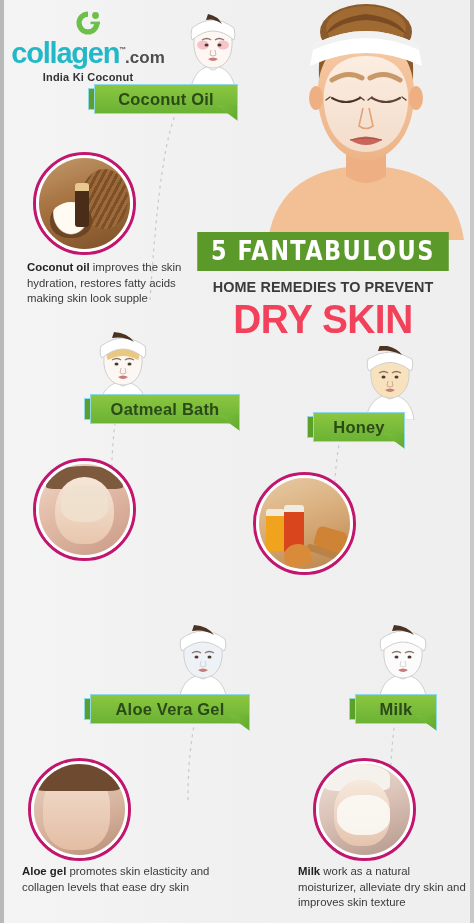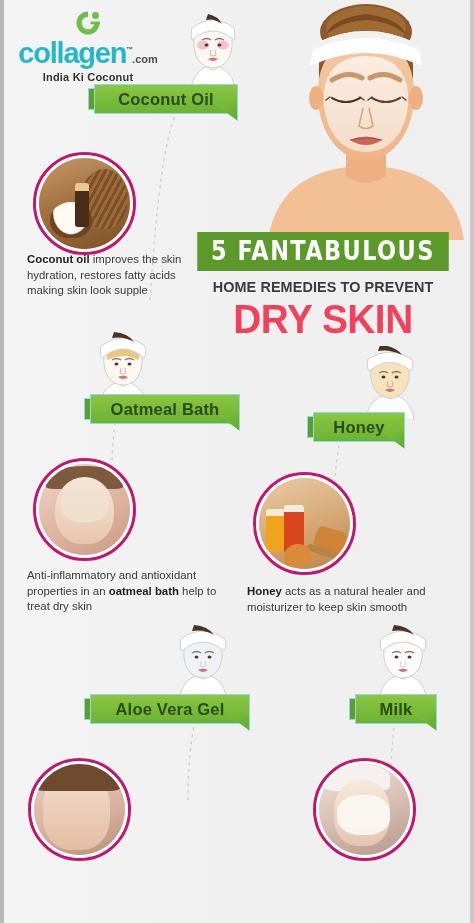--- a/index.html
+++ b/index.html
@@ -14,21 +14,21 @@
     position:absolute;left:0;top:0;width:474px;height:923px;
     background:linear-gradient(90deg,#bfbfbf 0px,#bfbfbf 3px,#f4f4f4 3px,#f0f0f0 50%,#efefef 100%);
   }
   .edge-l{position:absolute;left:0;top:0;width:4px;height:923px;background:#b9b9b9;}
   .edge-r{position:absolute;right:0;top:0;width:4px;height:923px;background:#c9c9c9;}
 
   
   .logo{position:absolute;left:8px;top:8px;width:160px;text-align:center;}
   .logo-mark{width:30px;height:30px;margin:0 auto 1px;position:relative;}
   .logo-word{font-size:29px;font-weight:bold;color:#23b8c8;letter-spacing:-1.2px;line-height:1;}
-  .logo-word .com{font-size:11px;color:#4d4d4d;font-weight:bold;letter-spacing:0;}
+  .logo-word .com{font-size:17px;color:#4d4d4d;font-weight:bold;letter-spacing:0;}
   .logo-tm{font-size:7px;color:#4d4d4d;vertical-align:super;}
   .logo-sub{font-size:11px;color:#333;font-weight:bold;margin-top:3px;letter-spacing:.2px;}
 
   
   .title-wrap{position:absolute;left:192px;top:232px;width:262px;}
   .title-green{
     background:#5b9a2a;color:#fff;font-size:26px;font-weight:bold;
     letter-spacing:1.5px;text-align:center;padding:4px 0 5px;
     font-family:"DejaVu Sans Condensed","Liberation Sans",sans-serif;
     transform:scaleX(.96);
@@ -230,21 +230,21 @@
   <div class="photo" style="left:33px;top:152px;width:103px;height:103px;">
     <div class="inner">
         <div class="img img-coconut">
       <div class="whole"></div>
           <div class="shell"></div>
           <div class="bottle"></div>
     </div>
       </div>
   </div>
 
-  <div class="desc" style="left:27px;top:252px;width:172px;">
+  <div class="desc" style="left:27px;top:260px;width:172px;">
     <b>Coconut oil</b><span> improves the skin hydration, restores fatty acids making  skin look supple</span>
   </div>
 
   <div class="head" style="left:88px;top:332px;width:70px;height:76px;">
     <svg width="70" height="76" viewBox="0 0 70 76">
       <path d="M11 76 C13 58 23 50 35 50 C47 50 57 58 59 76 Z" fill="#fff" stroke="#cfcfcf" stroke-width="1"></path>
       <path d="M31 38 L31 52 Q35 56 39 52 L39 38Z" fill="#fff" stroke="#d3d3d3" stroke-width="1"></path>
       <path d="M35 8 C50 8 55 20 54 32 C53 45 45 53 35 53 C25 53 17 45 16 32 C15 20 20 8 35 8Z" fill="#fdf7f4" stroke="#cfcfcf" stroke-width="1"></path>
       <path d="M19 18 Q35 10 51 18 Q52 26 50 28 Q35 20 20 28 Q18 26 19 18Z" fill="#e8c06a" opacity=".85"></path>
       <path d="M13 14 Q35 -2 57 14 Q59 22 56 26 Q35 8 14 26 Q11 22 13 14Z" fill="#fff" stroke="#cfcfcf" stroke-width="1"></path>
@@ -269,23 +269,20 @@
   <div class="photo" style="left:33px;top:458px;width:103px;height:103px;">
     <div class="inner">
         <div class="img img-oatmeal">
       <div class="hair"></div>
           <div class="face"></div>
           <div class="mask"></div>
     </div>
       </div>
   </div>
 
-  <div class="desc" style="left:27px;top:568px;width:200px;">
-    <span>Anti-inflammatory and antioxidant properties in an </span><b>oatmeal bath</b><span> help to treat dry skin</span>
-  </div>
 
   <div class="head" style="left:356px;top:346px;width:68px;height:74px;">
     <svg width="68" height="74" viewBox="0 0 68 74">
       <path d="M10 74 C12 57 22 49 34 49 C46 49 56 57 58 74 Z" fill="#fff" stroke="#cfcfcf" stroke-width="1"></path>
       <path d="M30 37 L30 51 Q34 55 38 51 L38 37Z" fill="#fff" stroke="#d3d3d3" stroke-width="1"></path>
       <path d="M34 8 C49 8 54 20 53 31 C52 44 44 52 34 52 C24 52 16 44 15 31 C14 20 19 8 34 8Z" fill="#f7e2bd" stroke="#cfcfcf" stroke-width="1"></path>
       <path d="M12 13 Q34 -1 56 13 Q58 21 55 25 Q34 8 13 25 Q10 21 12 13Z" fill="#fff" stroke="#cfcfcf" stroke-width="1"></path>
       <path d="M24 -1 Q40 0 46 9 Q34 3 22 5Z" fill="#4a3323"></path>
       <path d="M23 27 Q28 24 32 27" stroke="#8b7468" stroke-width="1.3" fill="none"></path>
       <path d="M36 27 Q40 24 45 27" stroke="#8b7468" stroke-width="1.3" fill="none"></path>
@@ -309,23 +306,20 @@
         <div class="img img-honey">
       <div class="comb2"></div>
           <div class="dipper"></div>
       <div class="jar1"></div>
           <div class="jar2"></div>
           <div class="comb1"></div>
     </div>
       </div>
   </div>
 
-  <div class="desc" style="left:247px;top:584px;width:185px;">
-    <b>Honey</b><span> acts as a natural healer and moisturizer to keep skin smooth</span>
-  </div>
 
   <div class="head" style="left:168px;top:625px;width:70px;height:76px;">
     <svg width="70" height="76" viewBox="0 0 70 76">
       <path d="M11 76 C13 58 23 50 35 50 C47 50 57 58 59 76 Z" fill="#fff" stroke="#cfcfcf" stroke-width="1"></path>
       <path d="M31 38 L31 52 Q35 56 39 52 L39 38Z" fill="#fff" stroke="#d3d3d3" stroke-width="1"></path>
       <path d="M35 8 C50 8 55 20 54 32 C53 45 45 53 35 53 C25 53 17 45 16 32 C15 20 20 8 35 8Z" fill="#eef2f6" stroke="#cfcfcf" stroke-width="1"></path>
       <path d="M13 14 Q35 -2 57 14 Q59 22 56 26 Q35 8 14 26 Q11 22 13 14Z" fill="#fff" stroke="#cfcfcf" stroke-width="1"></path>
       <path d="M26 0 Q40 1 46 10 Q36 4 24 6Z" fill="#4a3323"></path>
       <path d="M24 28 Q29 25 33 28" stroke="#8b7468" stroke-width="1.3" fill="none"></path>
       <path d="M37 28 Q41 25 46 28" stroke="#8b7468" stroke-width="1.3" fill="none"></path>
@@ -346,20 +340,23 @@
 
   <div class="photo" style="left:28px;top:758px;width:103px;height:103px;">
     <div class="inner">
         <div class="img img-aloe">
       <div class="face"></div>
           <div class="hair"></div>
     </div>
       </div>
   </div>
 
+  <div class="desc" style="left:22px;top:864px;width:212px;">
+    <b>Aloe gel</b><span>  promotes skin elasticity and collagen levels that ease dry skin</span>
+  </div>
 
   <div class="head" style="left:368px;top:625px;width:70px;height:76px;">
     <svg width="70" height="76" viewBox="0 0 70 76">
       <path d="M11 76 C13 58 23 50 35 50 C47 50 57 58 59 76 Z" fill="#fff" stroke="#cfcfcf" stroke-width="1"></path>
       <path d="M31 38 L31 52 Q35 56 39 52 L39 38Z" fill="#fff" stroke="#d3d3d3" stroke-width="1"></path>
       <path d="M35 8 C50 8 55 20 54 32 C53 45 45 53 35 53 C25 53 17 45 16 32 C15 20 20 8 35 8Z" fill="#fbfbfb" stroke="#cfcfcf" stroke-width="1"></path>
       <path d="M13 14 Q35 -2 57 14 Q59 22 56 26 Q35 8 14 26 Q11 22 13 14Z" fill="#fff" stroke="#cfcfcf" stroke-width="1"></path>
       <path d="M26 0 Q40 1 46 10 Q36 4 24 6Z" fill="#4a3323"></path>
       <path d="M24 28 Q29 25 33 28" stroke="#8b7468" stroke-width="1.3" fill="none"></path>
       <path d="M37 28 Q41 25 46 28" stroke="#8b7468" stroke-width="1.3" fill="none"></path>
@@ -381,14 +378,17 @@
   <div class="photo" style="left:313px;top:758px;width:103px;height:103px;">
     <div class="inner">
         <div class="img img-milk">
       <div class="towel"></div>
           <div class="face"></div>
           <div class="mask"></div>
     </div>
       </div>
   </div>
 
+  <div class="desc" style="left:298px;top:864px;width:170px;">
+    <b>Milk</b><span> work as a natural moisturizer, alleviate dry skin and improves skin texture</span>
+  </div>
 
 </div>
 
 </body></html>

